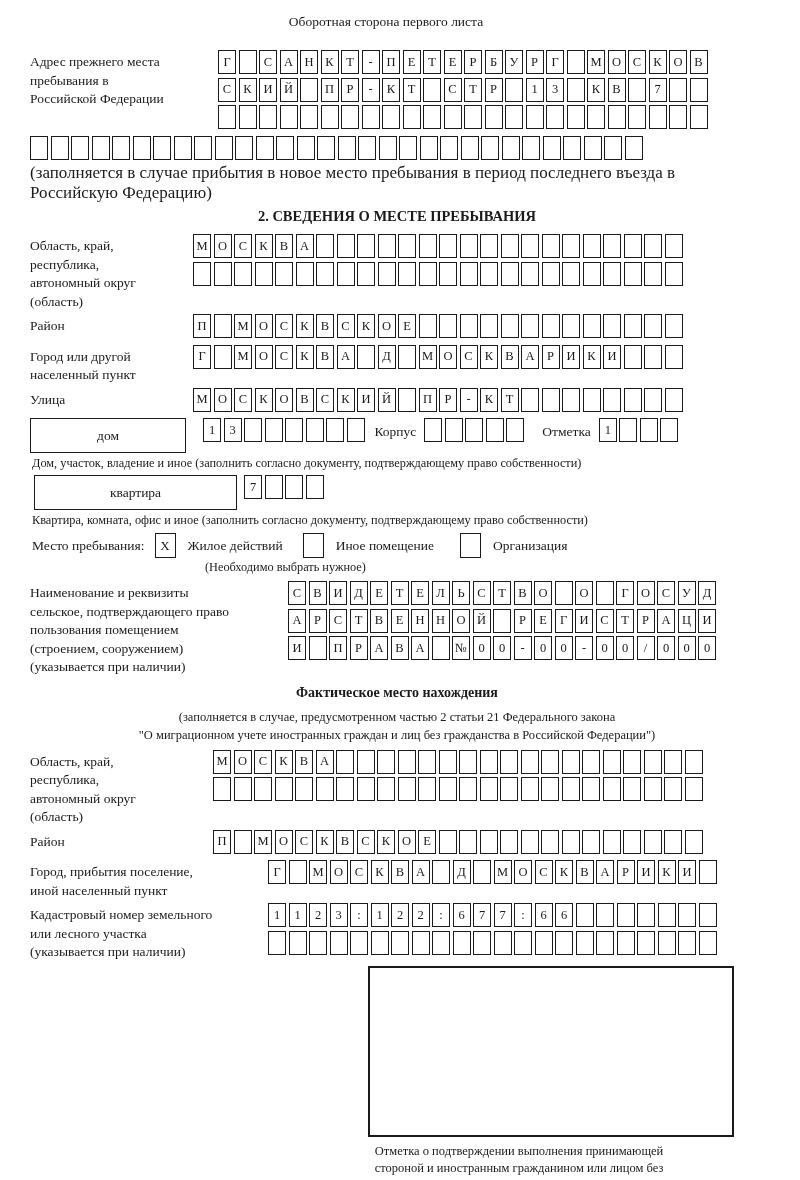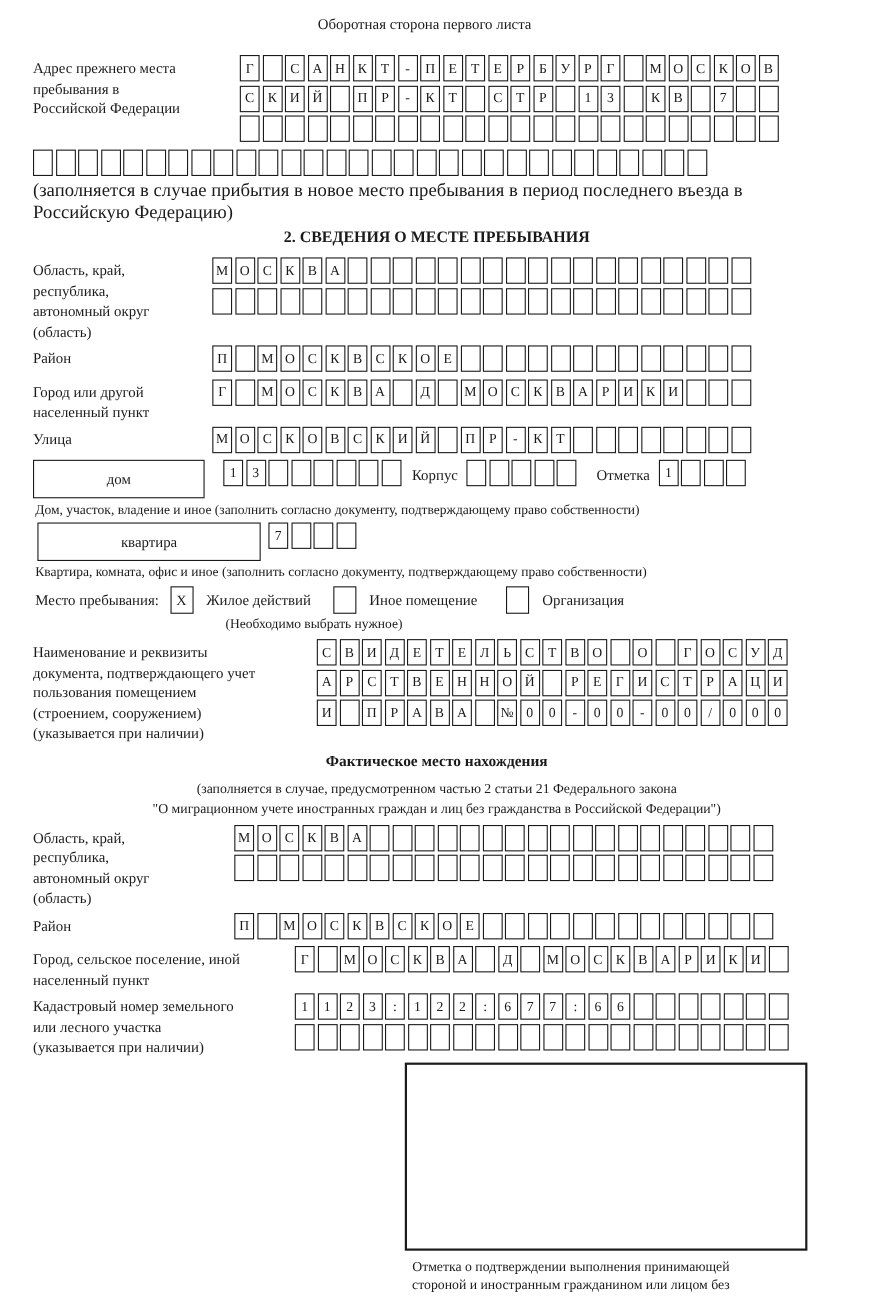--- a/index.html
+++ b/index.html
@@ -395,21 +395,21 @@
     <span class="chk">X</span>
     <span class="opt-lbl mr18">Жилое действий</span>
     <span class="chk"></span>
     <span class="opt-lbl mr24">Иное помещение</span>
     <span class="chk"></span>
     <span class="opt-lbl">Организация</span>
   </div>
   <div class="choose-note">(Необходимо выбрать нужное)</div>
 
   <div class="lrow block">
-    <div class="lbl w220">Наименование и реквизиты документа, подтверждающего учет пользования помещением (строением, сооружением) (указывается при наличии)</div>
+    <div class="lbl w220">Наименование и реквизиты сельское, подтверждающего право пользования помещением (строением, сооружением) (указывается при наличии)</div>
     <div class="cellcol">
       <div class="cellrow">
           <span class="cell">С</span>
           <span class="cell">В</span>
           <span class="cell">И</span>
           <span class="cell">Д</span>
           <span class="cell">Е</span>
           <span class="cell">Т</span>
           <span class="cell">Е</span>
           <span class="cell">Л</span>
@@ -562,21 +562,21 @@
         <span class="cell"></span>
         <span class="cell"></span>
         <span class="cell"></span>
         <span class="cell"></span>
         <span class="cell"></span>
         <span class="cell"></span>
       </div>
   </div>
 
   <div class="lrow block">
-    <div class="lbl w200">Город, сельское поселение, иной населенный пункт</div>
+    <div class="lbl w200">Город, прибытия поселение, иной населенный пункт</div>
     <div class="cellrow">
         <span class="cell">Г</span>
         <span class="cell"></span>
         <span class="cell">М</span>
         <span class="cell">О</span>
         <span class="cell">С</span>
         <span class="cell">К</span>
         <span class="cell">В</span>
         <span class="cell">А</span>
         <span class="cell"></span>

